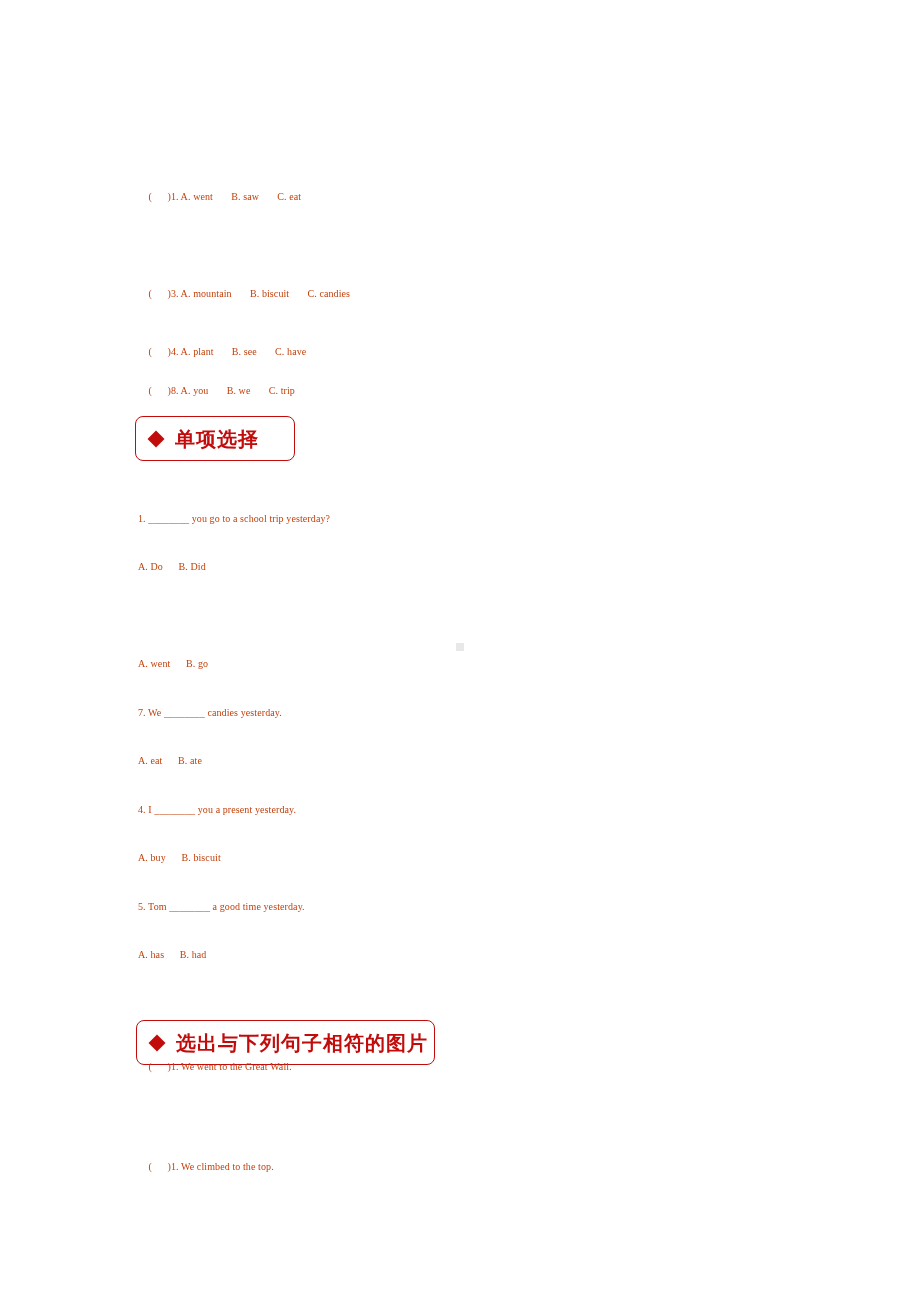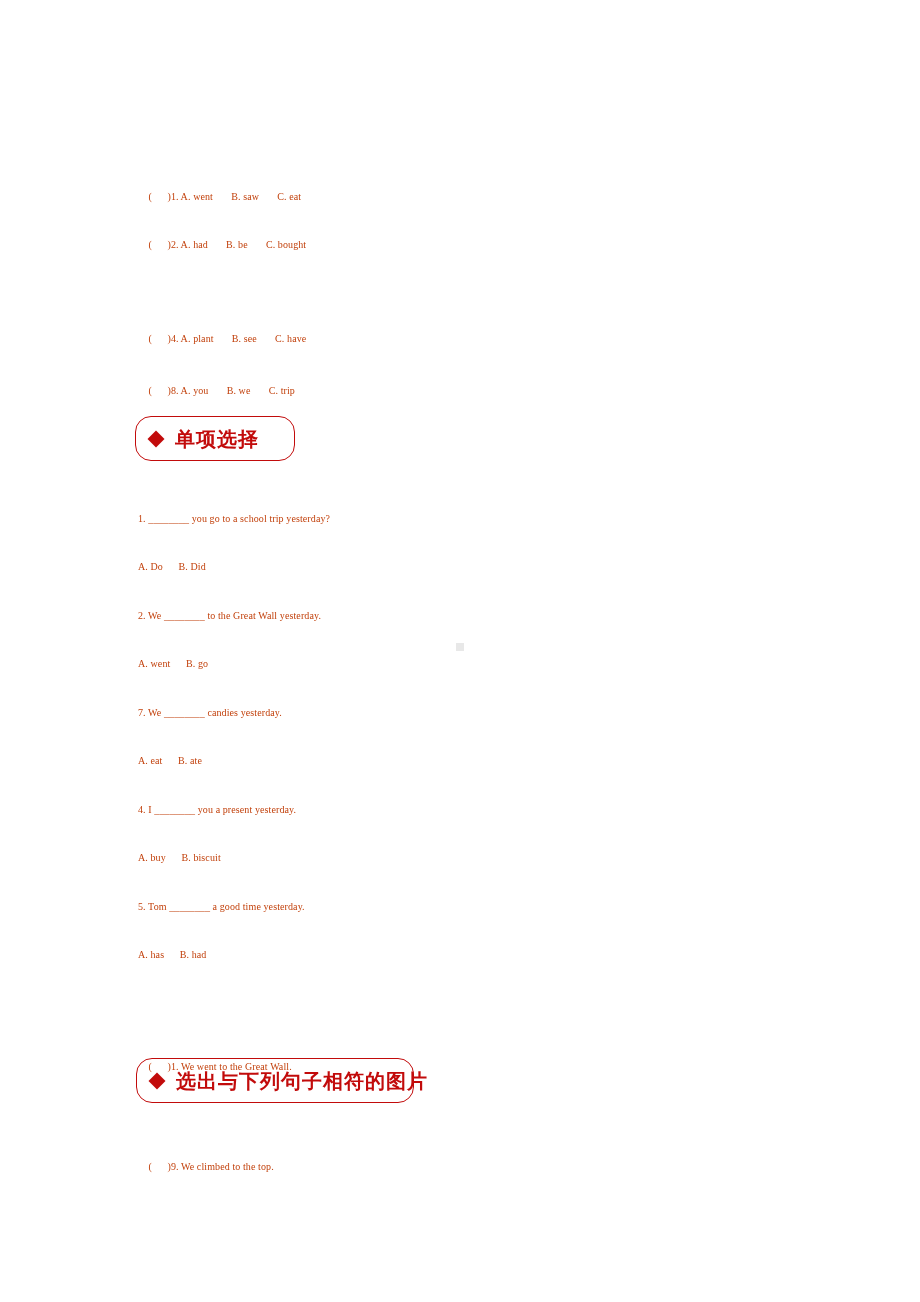--- a/index.html
+++ b/index.html
@@ -32,21 +32,21 @@
     white-space: pre;
     color: #c2410c;
     letter-spacing: 0.1px;
   }
 
   
   .section-header {
     position: absolute;
     box-sizing: border-box;
     border: 1.6px solid #c20b0b;
-    border-radius: 16px;
+    border-radius: 8px;
     background: #ffffff;
     display: flex;
     align-items: center;
     padding: 0 32px 0 12px;
     height: 45px;
   }
   .section-header::after {
     
     content: "";
     position: absolute;
@@ -86,57 +86,56 @@
   }
 </style>
 </head>
 <body>
 
 <div class="page">
 
   <div class="line" style="top:170px">
     <span>(      )</span><span>1. A. went       B. saw       C. eat</span>
   </div>
-  <div class="line" style="top:218px">
-    <span>(      )</span><span>2. A. had       B. be       C. bought</span>
+  <div class="line" style="top:267px">
+    <span>(      )</span><span>3. A. mountain       B. biscuit       C. candies</span>
   </div>
-  <div class="line" style="top:312px">
+  <div class="line" style="top:325px">
     <span>(      )</span><span>4. A. plant       B. see       C. have</span>
   </div>
   <div class="line" style="top:364px">
     <span>(      )</span><span>8. A. you       B. we       C. trip</span>
   </div>
 
   <div class="section-header" style="left:135px; top:416px; width:160px;">
     <span class="diamond"></span>
     <span class="title">单项选择</span>
   </div>
 
   <div class="line" style="top:510px">1. ________ you go to a school trip yesterday?</div>
   <div class="line" style="top:558px">A. Do      B. Did</div>
 
-  <div class="line" style="top:607px">2. We ________ to the Great Wall yesterday.</div>
   <div class="line" style="top:655px">A. went      B. go</div>
 
   <div class="line" style="top:704px">7. We ________ candies yesterday.</div>
   <div class="line" style="top:752px">A. eat      B. ate</div>
 
   <div class="line" style="top:801px">4. I ________ you a present yesterday.</div>
   <div class="line" style="top:849px">A. buy      B. biscuit</div>
 
   <div class="line" style="top:898px">5. Tom ________ a good time yesterday.</div>
   <div class="line" style="top:946px">A. has      B. had</div>
 
   <div class="artifact" style="left:456px; top:643px;"></div>
 
-  <div class="section-header" style="left:136px; top:1058px; width:278px;">
+  <div class="section-header" style="left:136px; top:1020px; width:299px;">
     <span class="diamond"></span>
     <span class="title">选出与下列句子相符的图片</span>
   </div>
 
   <div class="line" style="top:1040px">
     <span>(      )</span><span>1. We went to the Great Wall.</span>
   </div>
   <div class="line" style="top:1140px">
-    <span>(      )</span><span>9. We climbed to the top.</span>
+    <span>(      )</span><span>1. We climbed to the top.</span>
   </div>
 
 </div>
 
 </body></html>

